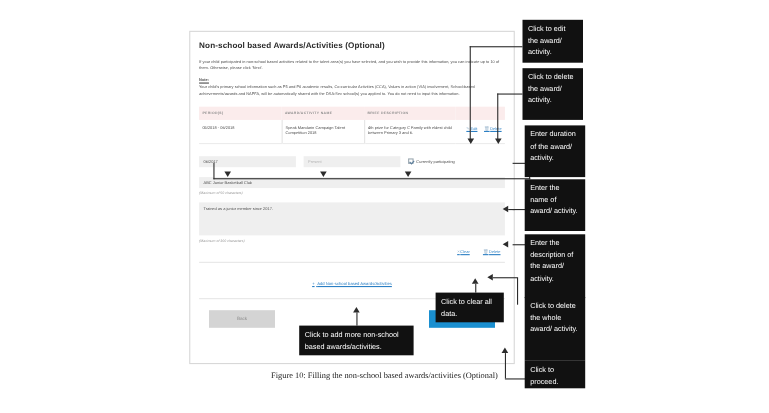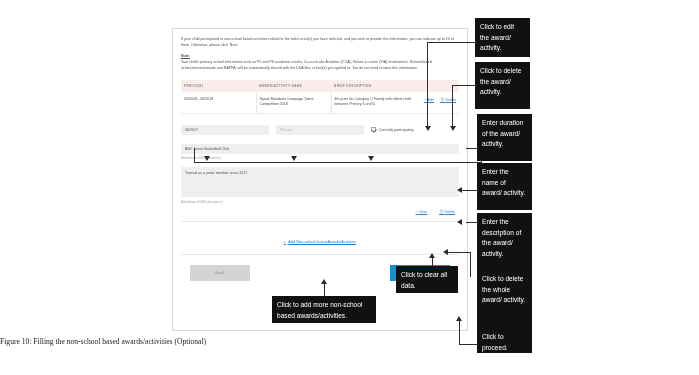--- a/index.html
+++ b/index.html
@@ -299,31 +299,33 @@
     height: 1.1px;
     background: #2c2c2c;
     z-index: 5;
   }
 
   .figure-caption {
     position: absolute;
     left: 0;
     top: 337px;
     width: 699px;
+    text-align: center;
     font-size: 7.6px;
     color: #1a1a1a;
     font-family: "Liberation Serif", serif;
   }
 </style>
 </head>
 <body>
 
 <div id="screenshot-panel">
   <div class="panel-inner">
 
+    <div class="form-title">Non-school based Awards/Activities (Optional)</div>
 
     <div class="intro-text">If your child participated in non-school based activities related to the talent area(s) you have selected, and you wish to provide this information, you can indicate up to 10 of them. Otherwise, please click 'Next'.</div>
 
     <div class="note-label">Note:</div>
     <div class="note-text">Your child's primary school information such as P5 and P6 academic results, Co-curricular Activities (CCA), Values in action (VIA) involvement, School-based achievements/awards and NAPFA, will be automatically shared with the DSA-Sec school(s) you applied to. You do not need to input this information.</div>
 
     <table class="awards-table">
       <thead>
         <tr>
           <th class="col-period">PERIOD(S)</th>

